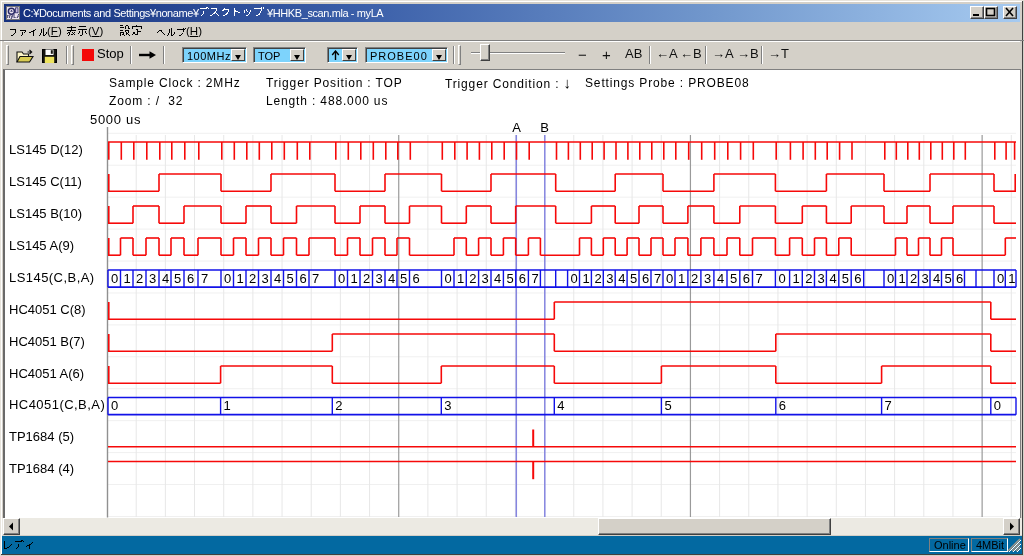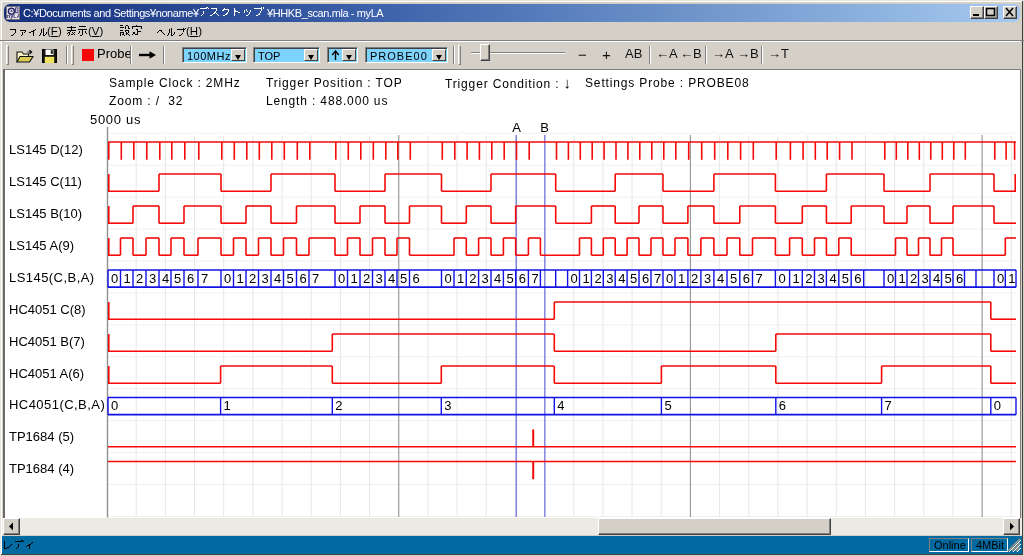--- a/index.html
+++ b/index.html
@@ -1,16 +1,16 @@
 <!DOCTYPE html>
 <html><head><meta charset="utf-8"><style>
 *{margin:0;padding:0;box-sizing:border-box}
 body{width:1024px;height:556px;overflow:hidden;font-family:"Liberation Sans",sans-serif;background:#d4d0c8;position:relative}
 .win{position:absolute;inset:0;border:1px solid #d4d0c8;border-top-color:#e8e4dc;border-left-color:#e8e4dc;box-shadow:inset -1px -1px 0 #404040, inset 1px 1px 0 #fff;}
-.titlebar{position:absolute;left:4px;top:4px;right:4px;height:18px;background:linear-gradient(90deg,#15307e 0%,#3b5fa9 35%,#7298cd 70%,#a6caf0 100%);border-radius:6px;}
+.titlebar{position:absolute;left:4px;top:4px;right:4px;height:18px;background:linear-gradient(90deg,#15307e 0%,#3b5fa9 35%,#7298cd 70%,#a6caf0 100%);}
 .ticon{position:absolute;left:2px;top:2px;width:14px;height:14px;background:#e8e0f0;border:1px solid #777;}
 .ttext{position:absolute;left:19px;top:3px;color:#fff;font-size:11px;letter-spacing:-0.4px;white-space:pre}
 .wbtn{position:absolute;top:2px;width:14px;height:13px;background:#d4d0c8;border:1px solid;border-color:#fff #404040 #404040 #fff;box-shadow:inset -1px -1px 0 #808080;font-size:9px;text-align:center;line-height:11px;font-weight:bold}
 .menubar{position:absolute;left:4px;top:23px;right:4px;height:17px;font-size:11.5px;letter-spacing:-0.5px}
 .menubar span{position:absolute;top:2px}
 .toolbar{position:absolute;left:4px;top:41px;right:4px;height:27px;border-top:1px solid #fff;}
 .tsep{position:absolute;top:46px;width:2px;height:18px;border-left:1px solid #808080;border-right:1px solid #fff}
 .grip{position:absolute;top:45px;width:3px;height:20px;border:1px solid;border-color:#fff #808080 #808080 #fff}
 .combo{position:absolute;top:47px;height:16px;background:#7dd3fc;border:1px solid;border-color:#808080 #fff #fff #808080;box-shadow:inset 1px 1px 0 #404040;font-size:11px}
 .combo .cb{position:absolute;right:1px;top:1px;bottom:1px;width:14px;background:#d4d0c8;border:1px solid;border-color:#fff #404040 #404040 #fff}
@@ -61,34 +61,34 @@
 </svg>
 <svg style="position:absolute;left:42px;top:49px" width="15" height="14" viewBox="0 0 15 14">
  <rect x="0.5" y="0.5" width="14" height="13" fill="#15150f" stroke="#000"></rect>
  <rect x="3.5" y="0.5" width="8" height="5.5" fill="#fdfdfd"></rect>
  <rect x="8.8" y="1.2" width="2" height="3.6" fill="#15150f"></rect>
  <rect x="2.8" y="7.8" width="9.4" height="6.2" fill="#ece25e"></rect>
 </svg>
 <div class="tsep" style="left:66px"></div>
 <div class="grip" style="left:71px"></div>
 <div style="position:absolute;left:82px;top:49px;width:12px;height:12px;background:#f40808"></div>
-<div style="position:absolute;left:97px;top:46px;font-size:13px">Probe</div>
+<div style="position:absolute;left:97px;top:46px;font-size:13px">Stop</div>
 <div class="tsep" style="left:130px"></div>
 <svg style="position:absolute;left:139px;top:50px" width="18" height="10">
     <path d="M0 5 L11 5" stroke="#000" stroke-width="2.4" fill="none"></path>
     <path d="M10.5 1.2 L17 5 L10.5 8.8 Z" fill="#000"></path>
   </svg>
 <div class="tsep" style="left:163px"></div>
 <div class="combo" style="left:182px;width:65px">
     <span class="ct" style="letter-spacing:0.5px">100MHz</span>
     <span class="cb">
       <i class="arr"></i>
     </span>
   </div>
-<div class="combo" style="left:253px;width:67px">
+<div class="combo" style="left:253px;width:53px">
     <span class="ct">TOP</span>
     <span class="cb">
       <i class="arr"></i>
     </span>
   </div>
 <div class="combo" style="left:327px;width:31px">
     <svg style="position:absolute;left:3px;top:2px" width="9" height="11">
       <path d="M4.5 1.5 L4.5 10" stroke="#000" stroke-width="1.4"></path>
       <path d="M1.2 5 L4.5 1 L7.8 5" fill="none" stroke="#000" stroke-width="1.4"></path>
     </svg>

